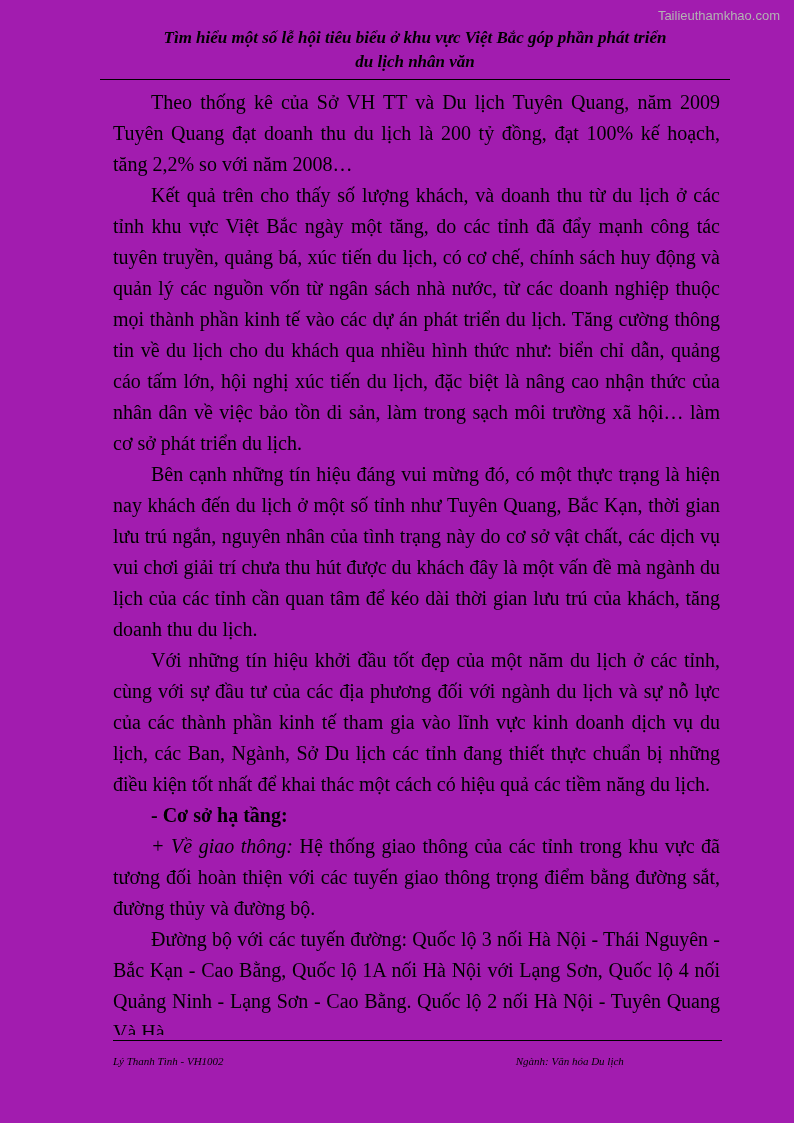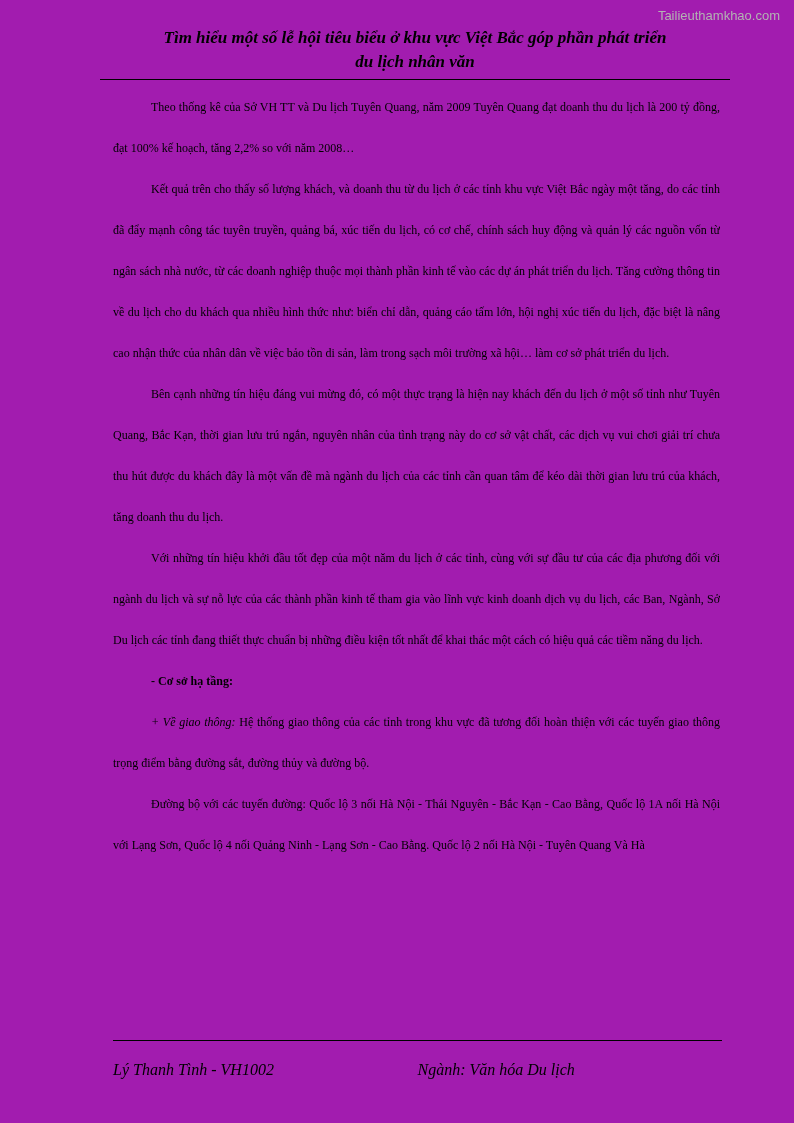--- a/index.html
+++ b/index.html
@@ -37,22 +37,22 @@
     padding-bottom: 5px;
     border-bottom: 1.5px solid #000000;
   }
   .content {
     position: absolute;
     top: 87px;
     left: 113px;
     width: 607px;
     height: 948px;
     overflow: hidden;
-    font-size: 12px;
-    line-height: 41px;
+    font-size: 20px;
+    line-height: 31px;
     text-align: justify;
   }
   .content p {
     margin: 0;
     text-indent: 38px;
   }
   .content p.no-indent {
     text-indent: 0;
   }
   .heading {
@@ -64,28 +64,28 @@
   .lead-italic {
     font-style: italic;
     margin-top: 6px;
   }
   .footer {
     position: absolute;
     left: 113px;
     right: 72px;
     top: 1040px;
     border-top: 1.5px solid #000000;
-    padding-top: 18px;
+    padding-top: 9px;
     display: flex;
-    font-size: 16px;
+    font-size: 11px;
     line-height: 22px;
   }
   .footer .f-left   { flex: 1; text-align: left;  font-style: italic; }
   .footer .f-center { flex: 1; text-align: center; }
-  .footer .f-right  { flex: 1; text-align: left; font-style: italic; }
+  .footer .f-right  { flex: 1; text-align: center; font-style: italic; }
 </style>
 </head>
 <body>
 
 <div class="page">
 
   <div class="watermark">Tailieuthamkhao.com</div>
 
   <div class="header">
     <span>Tìm hiểu một số lễ hội tiêu biểu ở khu vực Việt Bắc góp phần phát triển</span><br>

